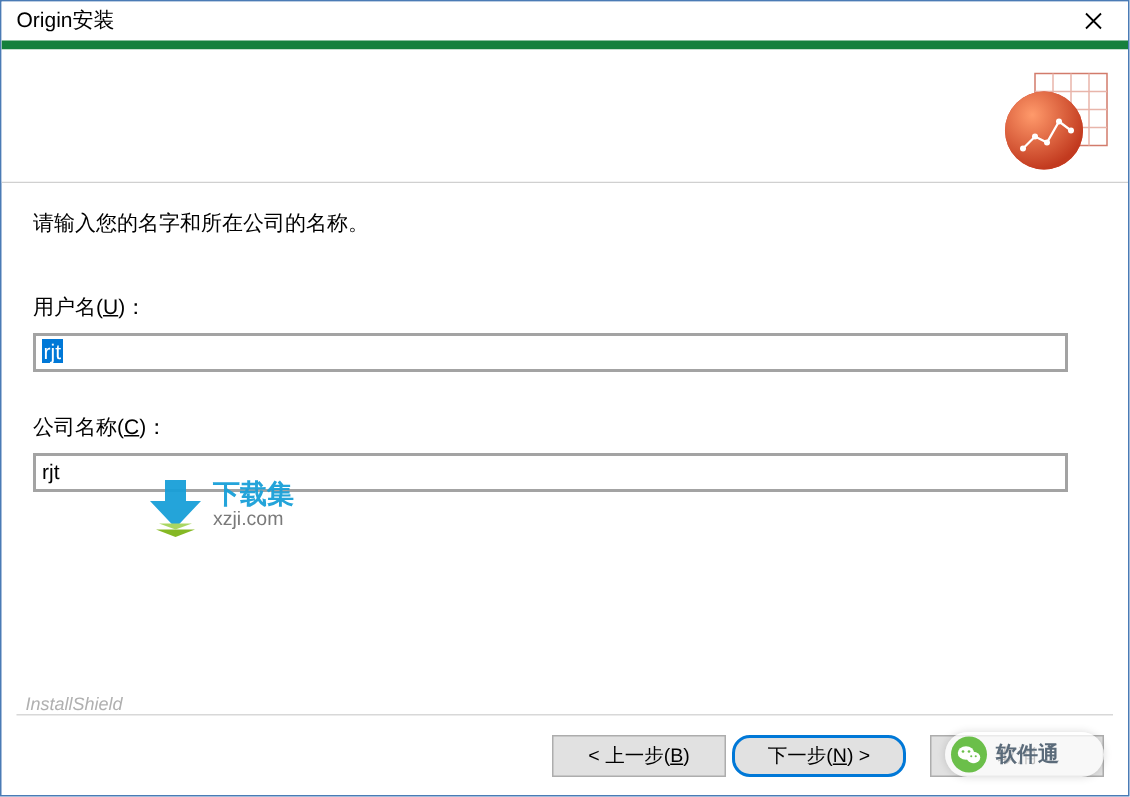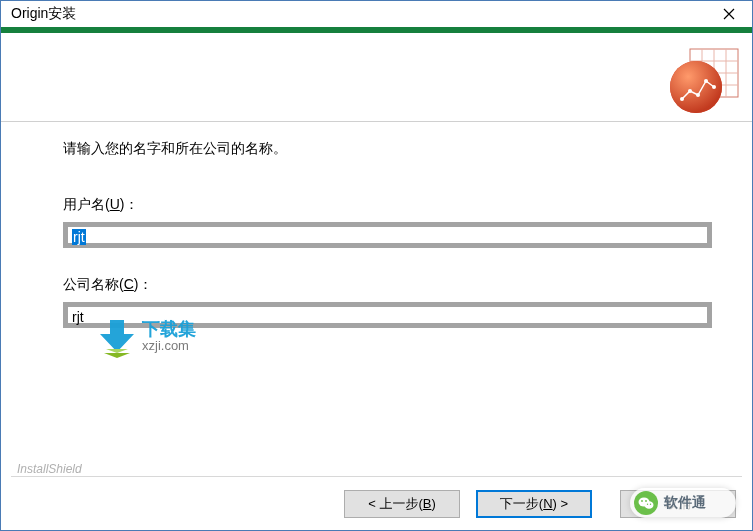--- a/index.html
+++ b/index.html
@@ -53,37 +53,37 @@
     }
     .header-icon {
       position: absolute;
       right: 12px;
       top: 10px;
       width: 72px;
       height: 72px;
     }
     .header-divider { border: none; border-top: 1px solid #d0d0d0; }
     .content {
-      padding: 18px 40px 0 62px;
+      padding: 18px 40px 0 21px;
     }
     .instruction {
       font-size: 14px;
       color: #000;
       margin-bottom: 38px;
     }
     .field-label {
       font-size: 14px;
       color: #000;
       margin-bottom: 8px;
     }
     .underline { text-decoration: underline; }
     .text-input {
       width: 100%;
       height: 26px;
-      border: 5px solid #a3a3a3;
+      border: 2px solid #a3a3a3;
       padding: 2px 4px;
       font-size: 14px;
       font-family: inherit;
       outline: none;
     }
     .text-input.selected {
       background: #fff;
     }
     .selected-text {
       background: #0078d7;
@@ -136,38 +136,38 @@
       right: 10px;
       bottom: 53px;
       border: none;
       border-top: 1px solid #d8d8d8;
     }
     .button-row {
       position: absolute;
       bottom: 12px;
       right: 16px;
       display: flex;
-      gap: 16px;
+      gap: 4px;
     }
     .btn {
       height: 28px;
       min-width: 116px;
       border: 1px solid #adadad;
       background: #e1e1e1;
       font-size: 13px;
       font-family: inherit;
       cursor: pointer;
       padding: 0 10px;
     }
     .btn.default {
       border: 2px solid #0078d7;
       background: #e1e1e1;
     }
     .btn-back { margin-right: 0; }
-    .btn-next { margin-right: 12px; }
+    .btn-next { margin-right: 12px; border-radius: 12px; }
     .watermark-round {
       position: absolute;
       right: 16px;
       bottom: 12px;
       width: 106px;
       height: 30px;
       border-radius: 15px;
       background: rgba(255,255,255,0.75);
       display: flex;
       align-items: center;

